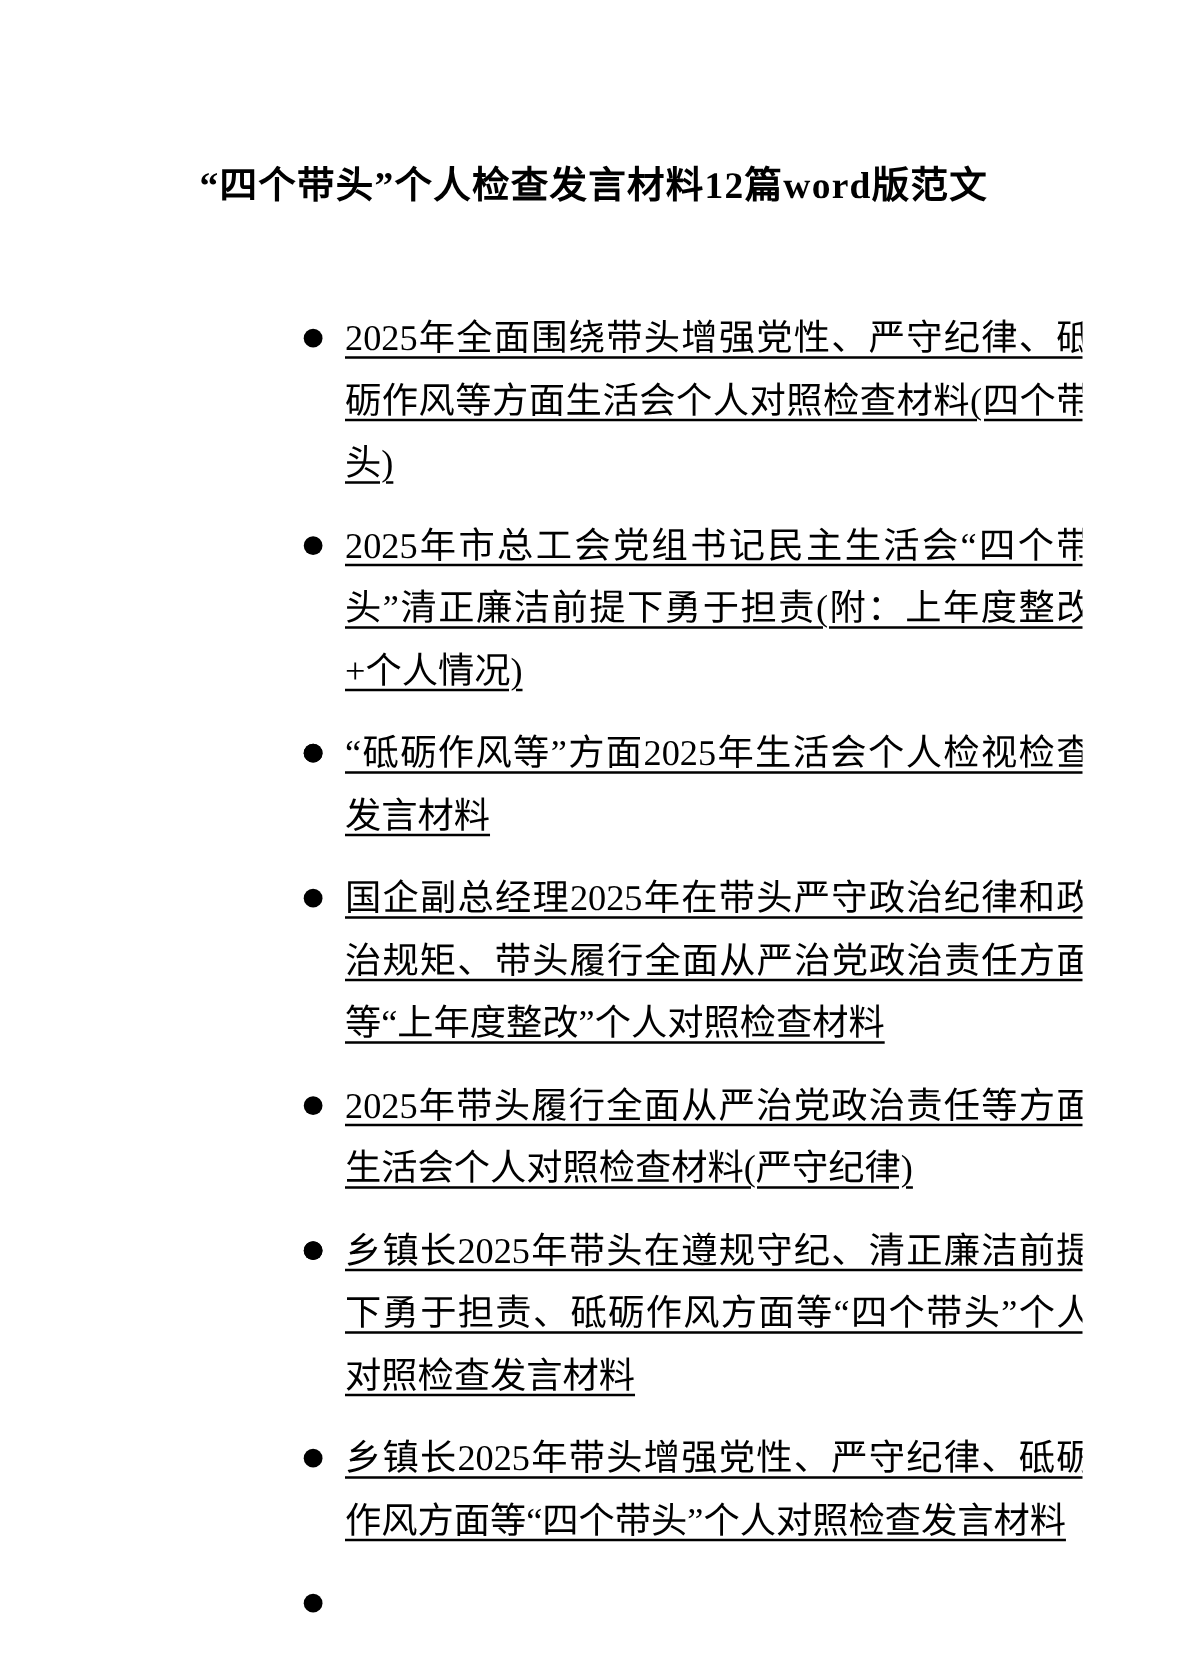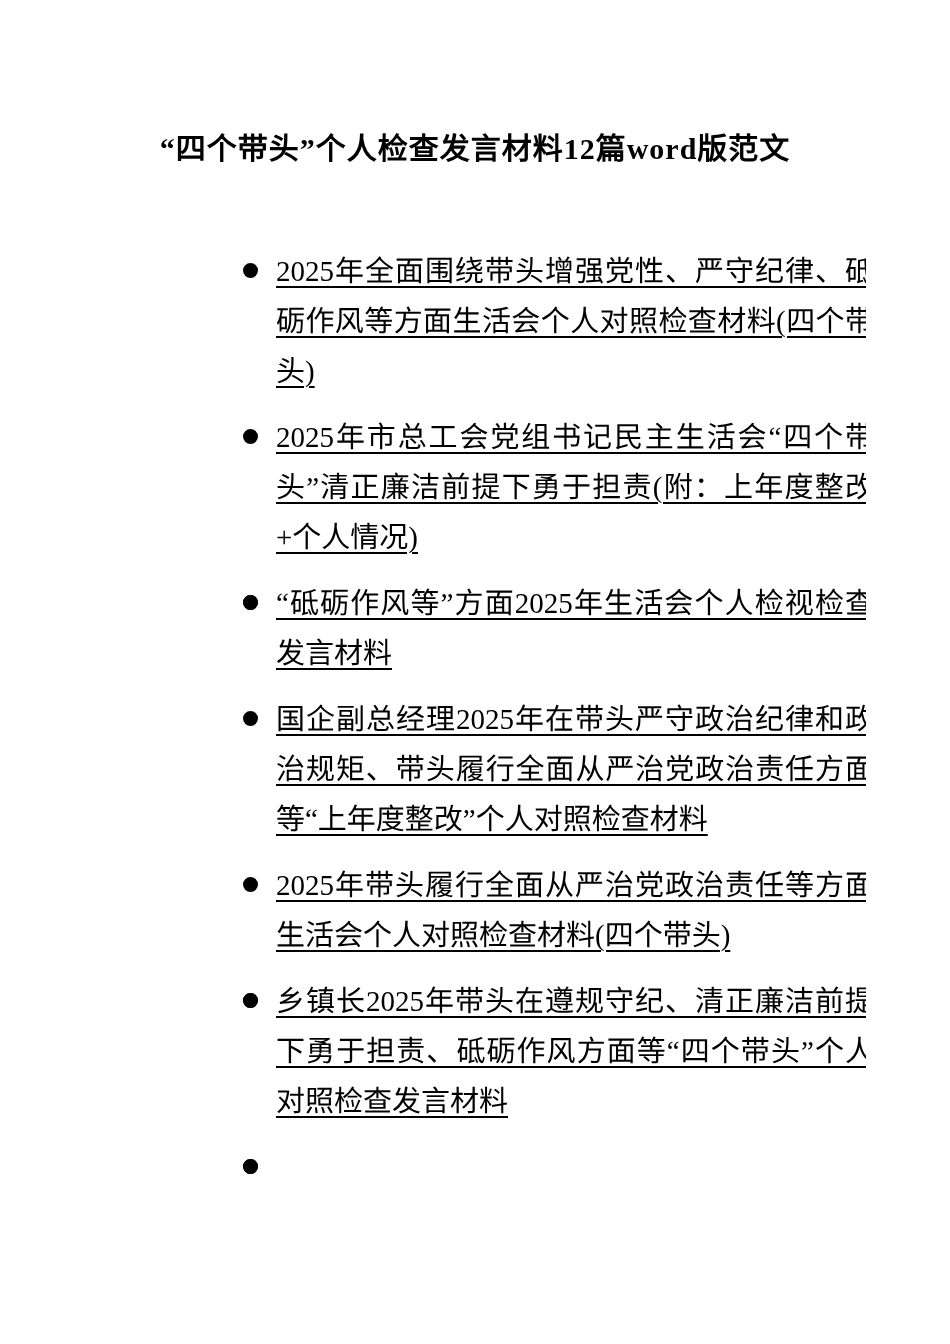--- a/index.html
+++ b/index.html
@@ -85,33 +85,34 @@
     <a class="doc-link">“砥砺作风等”方面2025年生活会个人检视检查发言材料</a>
   </li>
 
   <li class="link-item">
     <span class="bullet"></span>
     <a class="doc-link">国企副总经理2025年在带头严守政治纪律和政治规矩、带头履行全面从严治党政治责任方面等“上年度整改”个人对照检查材料</a>
   </li>
 
   <li class="link-item">
     <span class="bullet"></span>
-    <a class="doc-link">2025年带头履行全面从严治党政治责任等方面生活会个人对照检查材料(四个带头)</a>
+    <a class="doc-link">2025年带头履行全面从严治党政治责任等方面生活会个人对照检查材料(严守纪律)</a>
   </li>
 
   <li class="link-item">
     <span class="bullet"></span>
   </li>
 
   <li class="link-item">
     <span class="bullet"></span>
     <a class="doc-link">乡镇长2025年带头在遵规守纪、清正廉洁前提下勇于担责、砥砺作风方面等“四个带头”个人对照检查发言材料</a>
   </li>
 
   <li class="link-item">
     <span class="bullet"></span>
+    <a class="doc-link">乡镇长2025年带头增强党性、严守纪律、砥砺作风方面等“四个带头”个人对照检查发言材料</a>
   </li>
 
   <li class="link-item">
     <span class="bullet"></span>
   </li>
 </ul>
 </div>
 
 </body></html>

